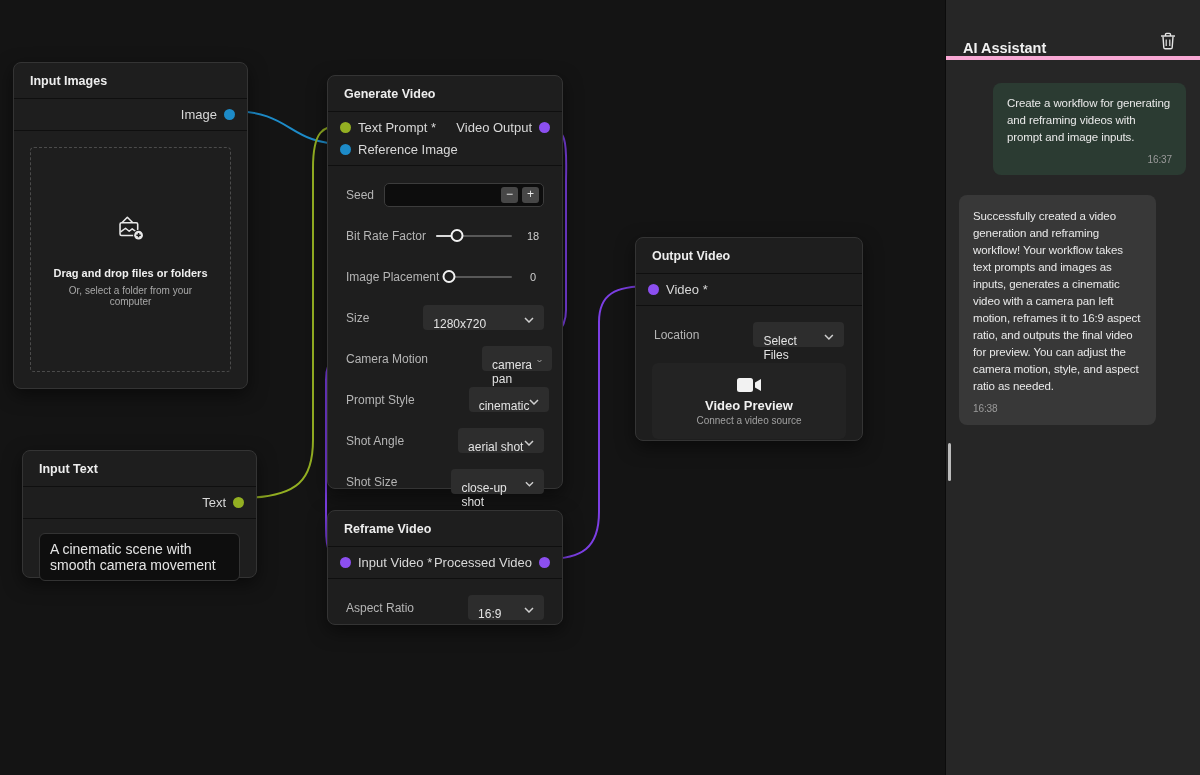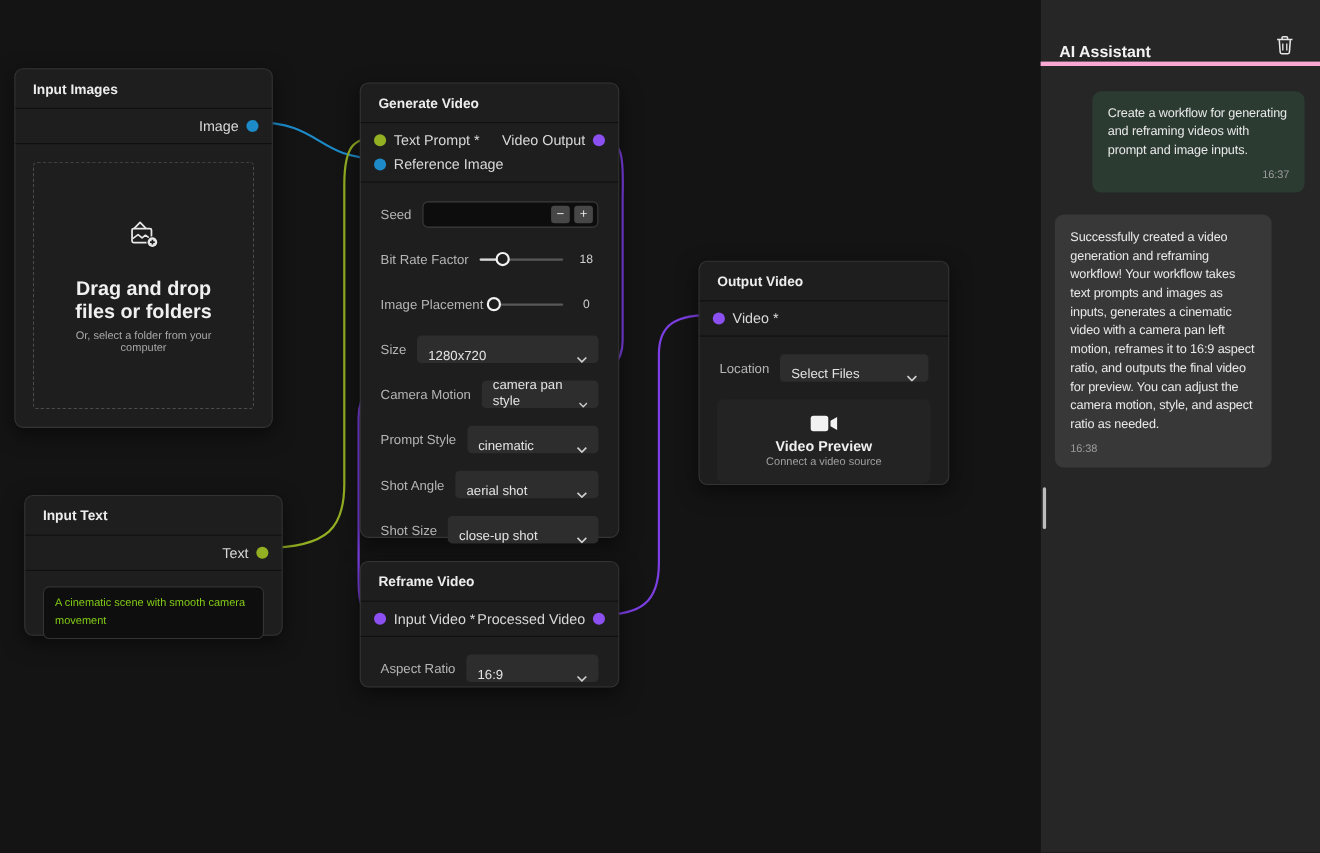--- a/index.html
+++ b/index.html
@@ -48,23 +48,23 @@
 
   .field-row {
     display:flex; align-items:center; gap:10px;
     padding:0 18px; height:25px; margin-bottom:16px;
     font-size:12px; color:#b5b5b5; flex:0 0 auto;
   }
   .node-body { padding-top:16px; flex:1 1 auto; }
   .field-label { white-space:nowrap; }
 
   .dropdown {
-    flex:1; display:flex; align-items:flex-end; justify-content:space-between;
-    background:#2d2d2d; border-radius:4px; height:25px; padding:0 10px;
-    color:#e3e3e3; font-size:12px; cursor:pointer;
+    flex:1; display:flex; align-items:flex-start; justify-content:space-between;
+    background:#2d2d2d; border-radius:4px; height:25px; padding:12px 10px;
+    color:#e3e3e3; font-size:12px; cursor:pointer;margin-left:44px;
   }
   .seed-input {
     flex:1; display:flex; align-items:center; justify-content:flex-end; gap:4px;
     background:#0d0d0d; border:1px solid #3c3c3c; border-radius:5px;
     height:24px; padding:0 4px;
   }
   .stepper-btn {
     width:17px; height:16px; background:#474747; border-radius:3px;
     color:#eaeaea; font-size:12px; line-height:15px; text-align:center; cursor:pointer;
   }
@@ -77,27 +77,27 @@
   }
   .slider-value { width:22px; text-align:center; font-size:11px; color:#cfcfcf; flex:0 0 auto; }
 
   
   .dropzone {
     margin:16px; flex:1;
     border:1px dashed #4b4b4b; border-radius:4px;
     display:flex; flex-direction:column; align-items:center; justify-content:center;
     text-align:center; padding:0 22px; cursor:pointer;
   }
-  .dropzone-title { font-size:18px; font-weight:700; color:#f0f0f0; margin-top:26px; }
+  .dropzone-title { font-size:11px; font-weight:700; color:#f0f0f0; margin-top:26px; }
   .dropzone-sub   { font-size:10px; color:#a8a8a8; margin-top:6px; }
 
   
   .text-box {
     margin:14px 16px 16px; background:#0e0e0e; border:1px solid #333;
-    border-radius:6px; padding:7px 10px; font-size:10px; color:#84cc16; line-height:16px;
+    border-radius:6px; padding:7px 10px; font-size:14px; color:#e5e5e5; line-height:16px;
   }
 
   
   .preview {
     margin:0 16px 16px; background:#232323; border-radius:6px; height:76px;
     display:flex; flex-direction:column; align-items:center; justify-content:center; gap:2px;
   }
   .preview-title { font-size:13px; font-weight:700; color:#f0f0f0; margin-top:3px; }
   .preview-sub   { font-size:10px; color:#a0a0a0; }
 

